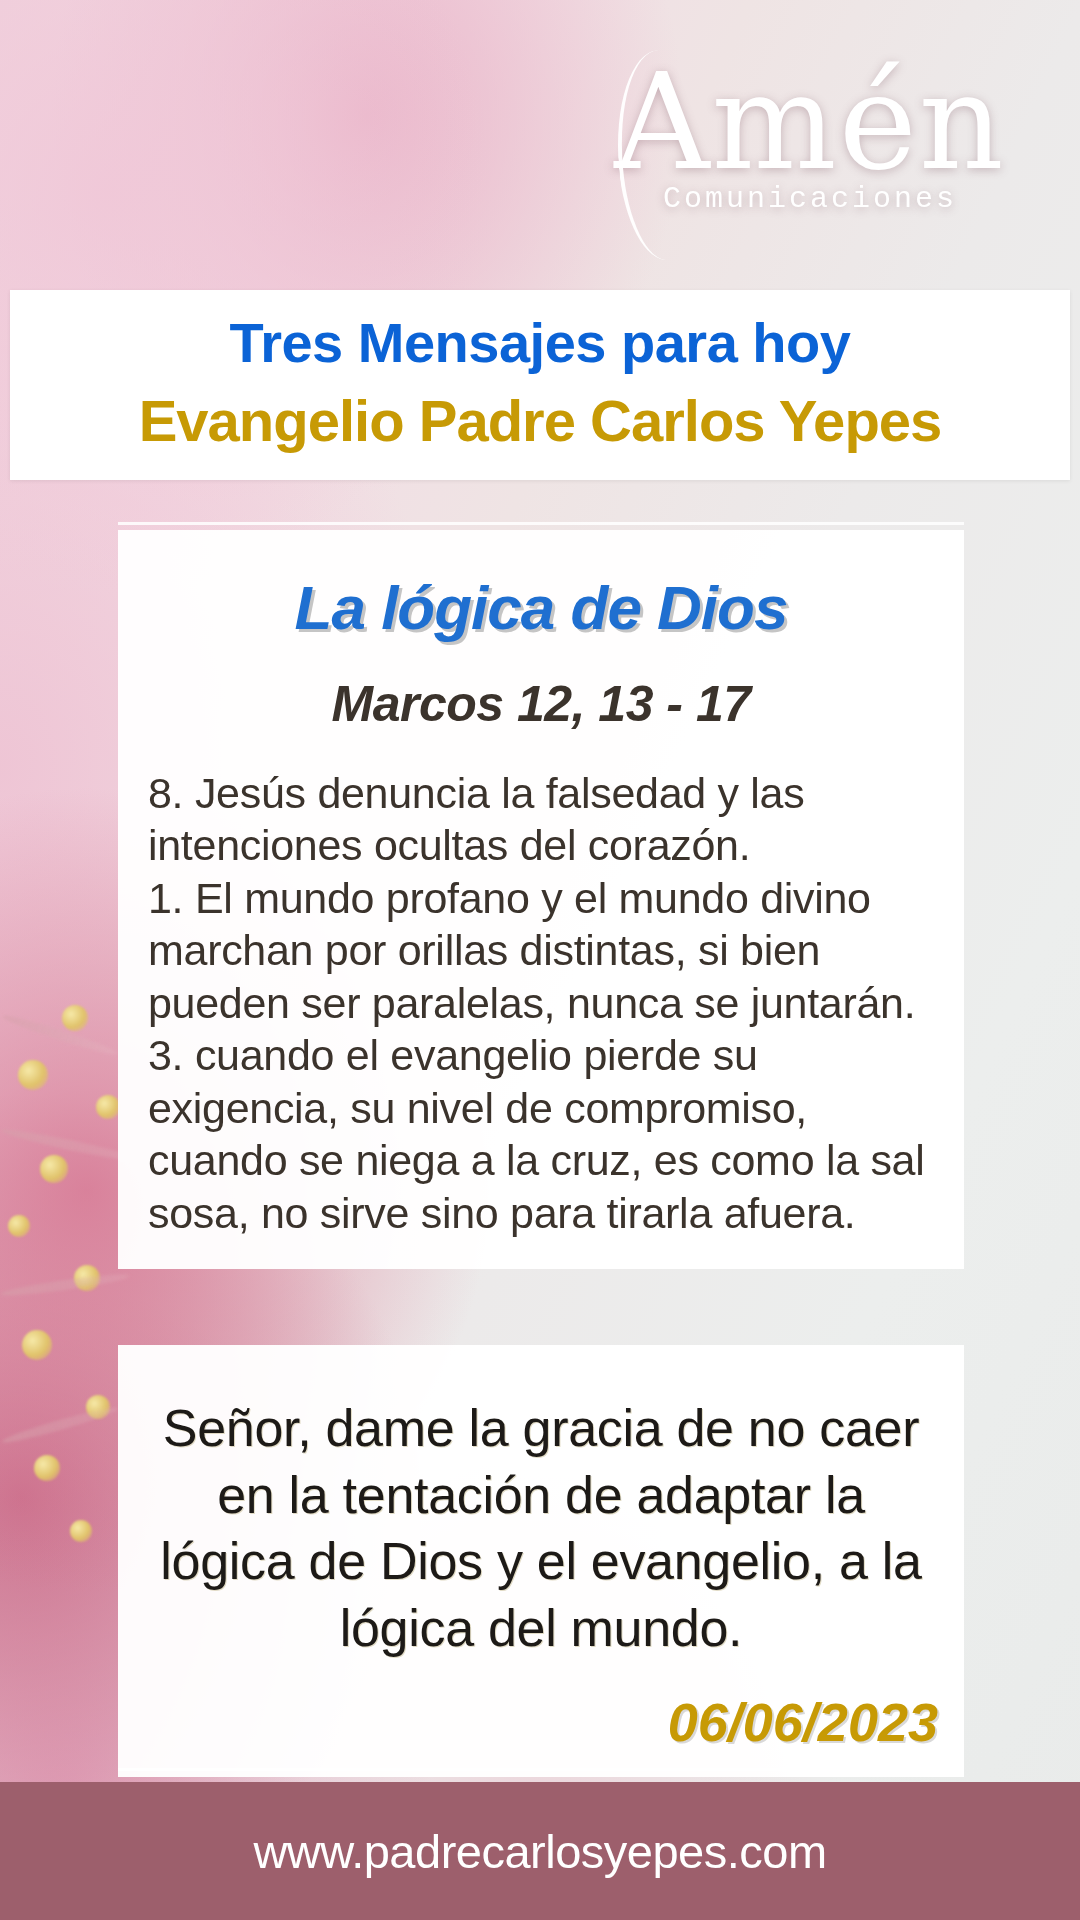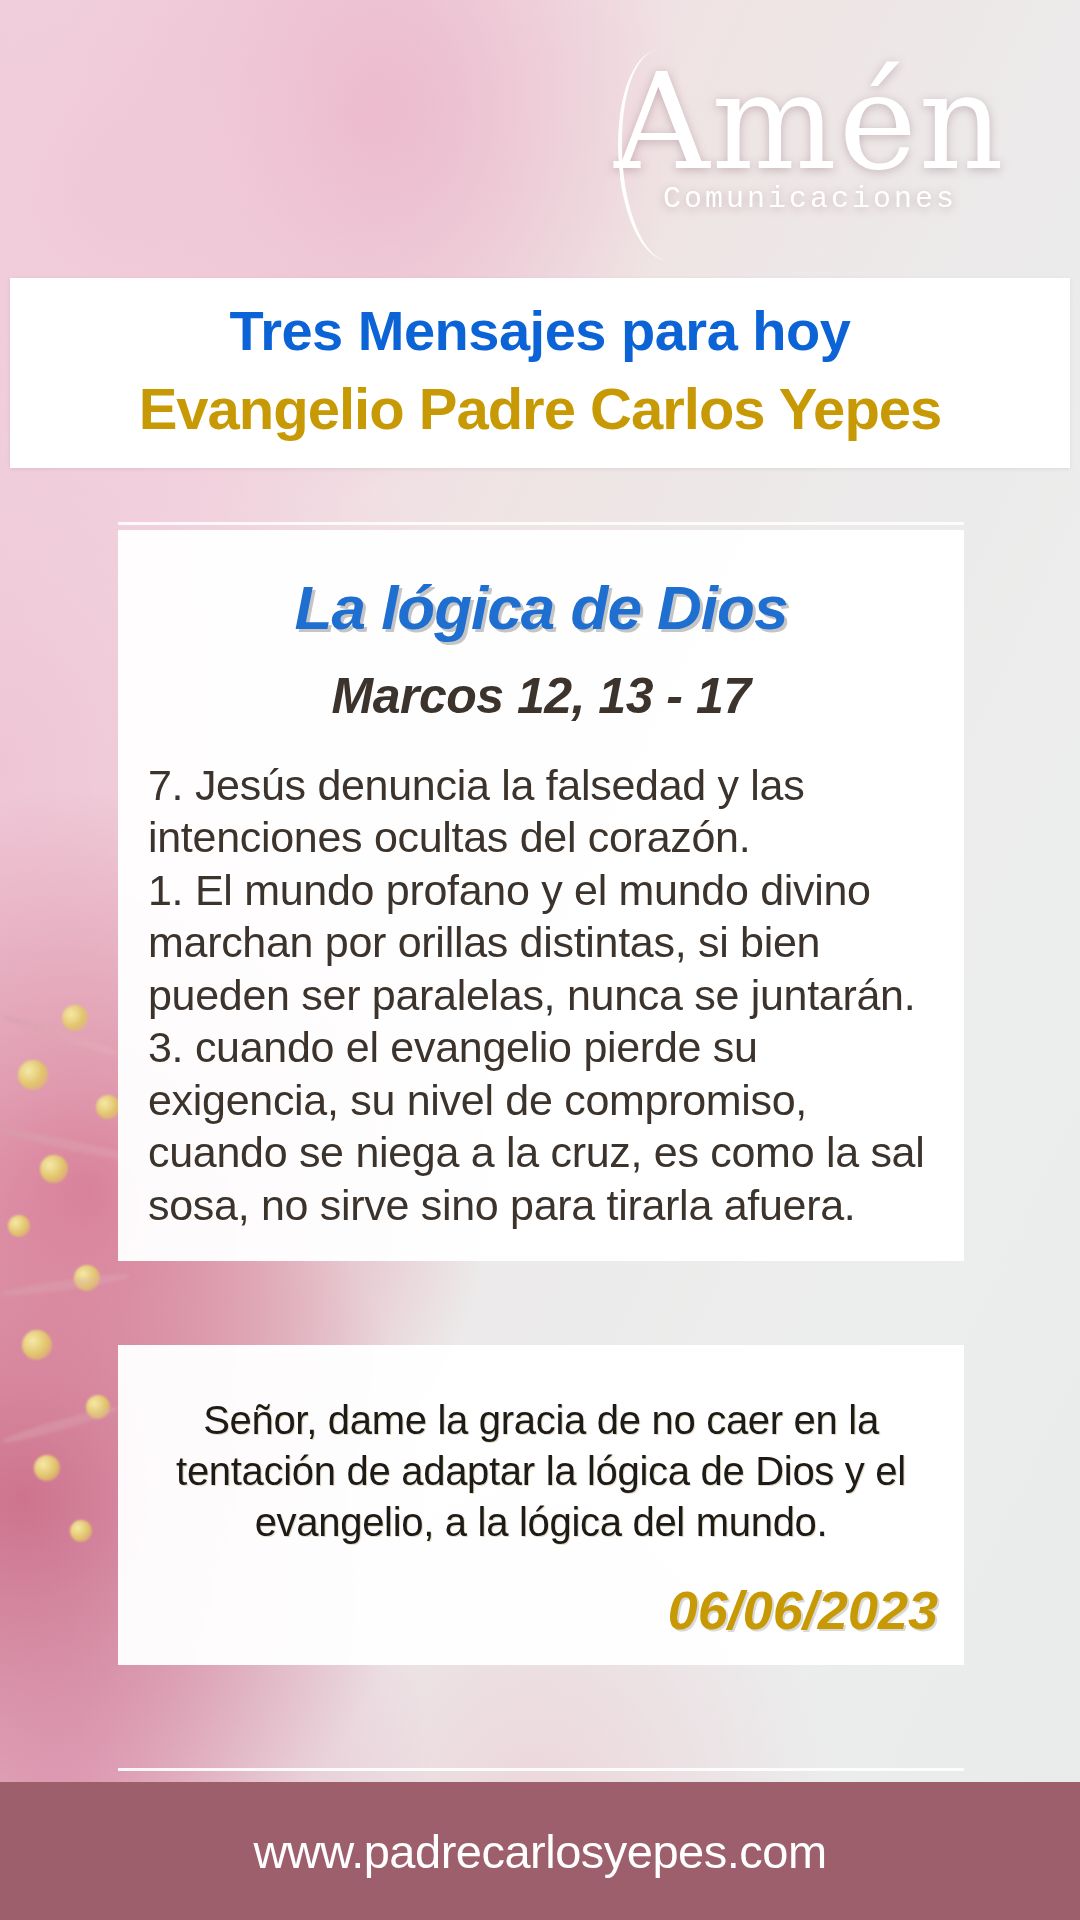--- a/index.html
+++ b/index.html
@@ -65,21 +65,21 @@
     font-family:Liberation Mono, monospace;
     font-size:30px;
     letter-spacing:3px;
     margin-top:-6px;
     text-shadow:0 2px 8px rgba(120,80,95,0.35);
   }
 
   
   #title-card {
     position:absolute;
-    left:10px; top:278px;
+    left:10px; top:290px;
     width:1060px;
     background:#ffffff;
     padding:22px 16px 26px;
     text-align:center;
     box-shadow:0 1px 4px rgba(0,0,0,0.08);
   }
   #title-card .t1 {
     color:#0b63d6;
     font-size:56px;
     font-weight:bold;
@@ -116,21 +116,21 @@
     text-shadow:3px 3px 0 rgba(150,150,150,0.55);
     letter-spacing:-1px;
     margin-top:16px;
   }
   .reference {
     text-align:center;
     font-size:50px;
     font-weight:bold;
     font-style:italic;
     color:#3b332c;
-    margin-top:24px;
+    margin-top:32px;
     letter-spacing:-0.5px;
   }
   .points {
     margin-top:34px;
     font-size:43px;
     line-height:1.22;
     color:#3b332c;
     letter-spacing:-0.3px;
   }
   .points p { margin:0; }
@@ -146,21 +146,21 @@
   }
   #purpose-card .p-title {
     font-size:52px;
     font-weight:bold;
     color:#c79a05;
     text-shadow:2px 2px 0 rgba(160,160,160,0.35);
     margin-top:14px;
   }
   #purpose-card .p-text {
     margin-top:24px;
-    font-size:40px;
+    font-size:52px;
     line-height:1.28;
     color:#1d1a17;
     text-shadow:1px 1px 0 rgba(200,190,150,0.55);
     letter-spacing:-0.3px;
   }
   #purpose-card .p-date {
     margin-top:30px;
     text-align:right;
     font-size:54px;
     font-weight:bold;
@@ -222,21 +222,21 @@
 <div id="title-card">
   <div class="t1">Tres Mensajes para hoy</div>
   <div class="t2">Evangelio Padre Carlos Yepes</div>
 </div>
 
 <div id="body-card">
   <div class="rule-top"></div>
   <div class="heading">La lógica de Dios</div>
   <div class="reference">Marcos 12, 13 - 17</div>
   <div class="points">
-    <p>7.    Jesús denuncia la falsedad y las intenciones ocultas del corazón.</p>
+    <p>8.    Jesús denuncia la falsedad y las intenciones ocultas del corazón.</p>
     <p>1. El mundo profano y el mundo divino marchan por orillas distintas, si bien pueden ser paralelas, nunca se juntarán.</p>
     <p>3. cuando el evangelio pierde su exigencia, su nivel de compromiso, cuando se niega a la cruz, es como la sal sosa, no sirve sino para tirarla afuera.</p>
   </div>
 </div>
 
 <div id="purpose-card">
   <div class="p-text">Señor, dame la gracia de no caer en la tentación de adaptar la lógica de Dios y el evangelio, a la lógica del mundo.</div>
   <div class="p-date">06/06/2023</div>
 </div>
 <div id="purpose-rule"></div>

